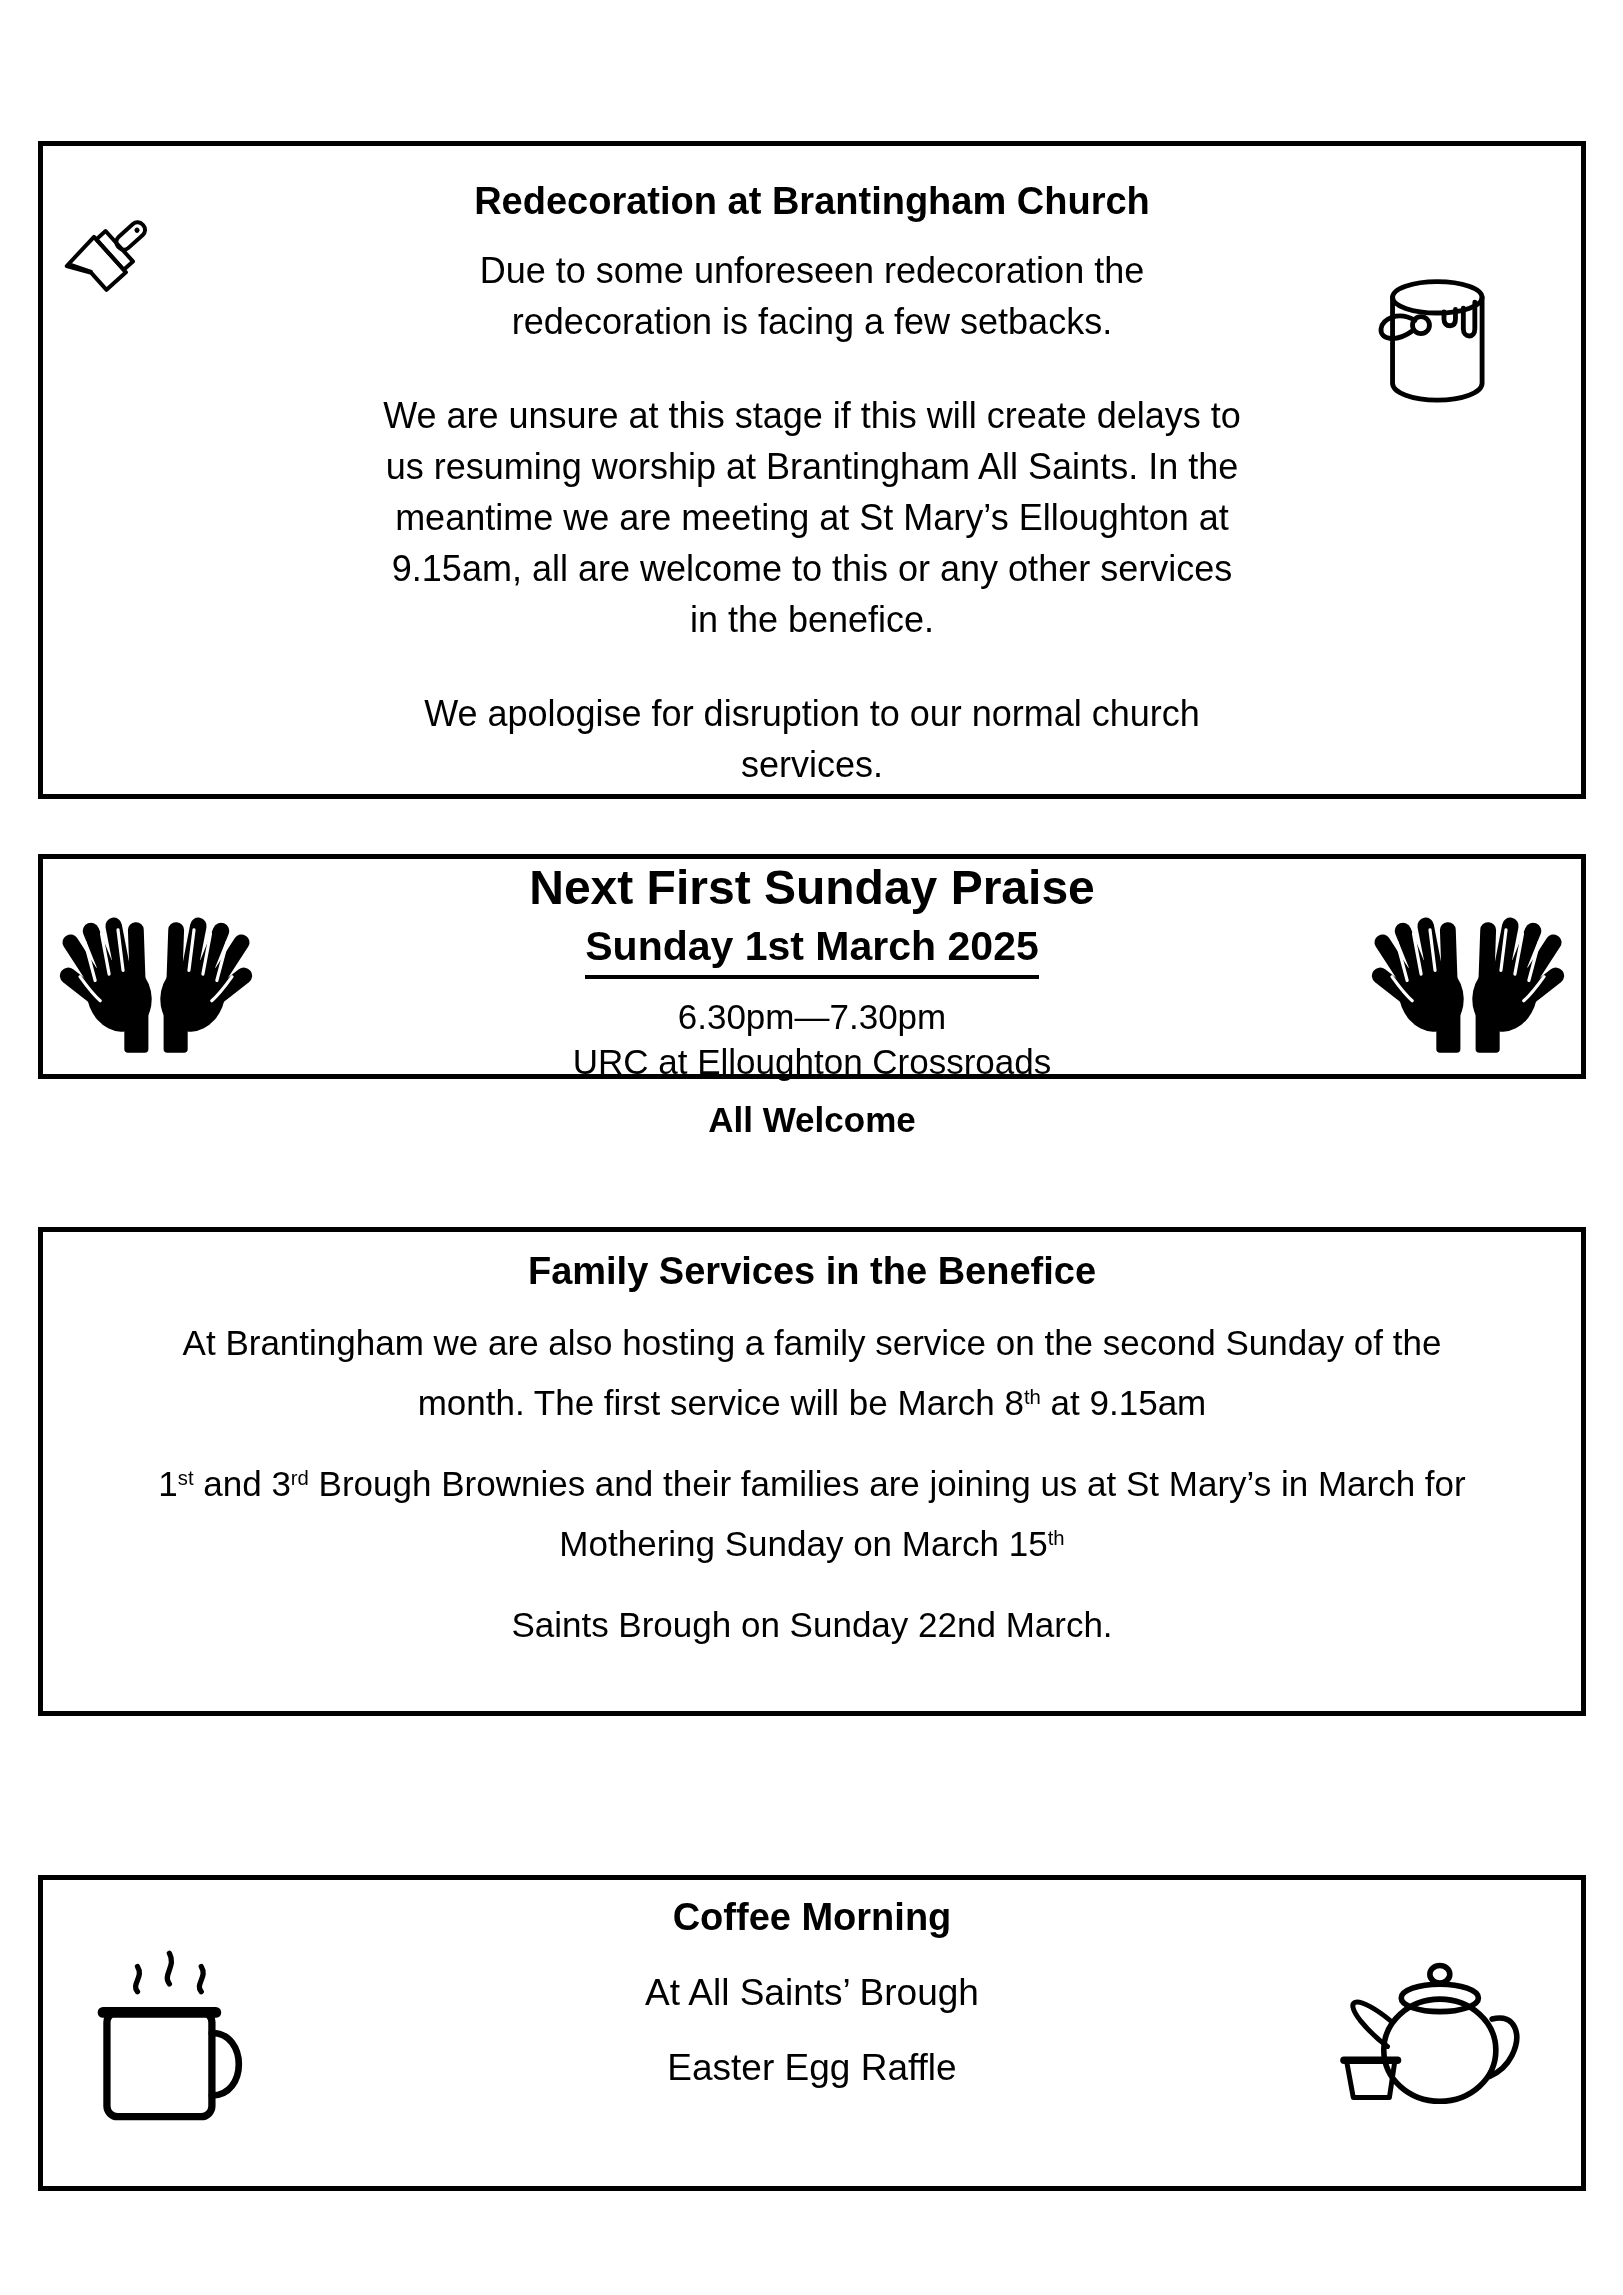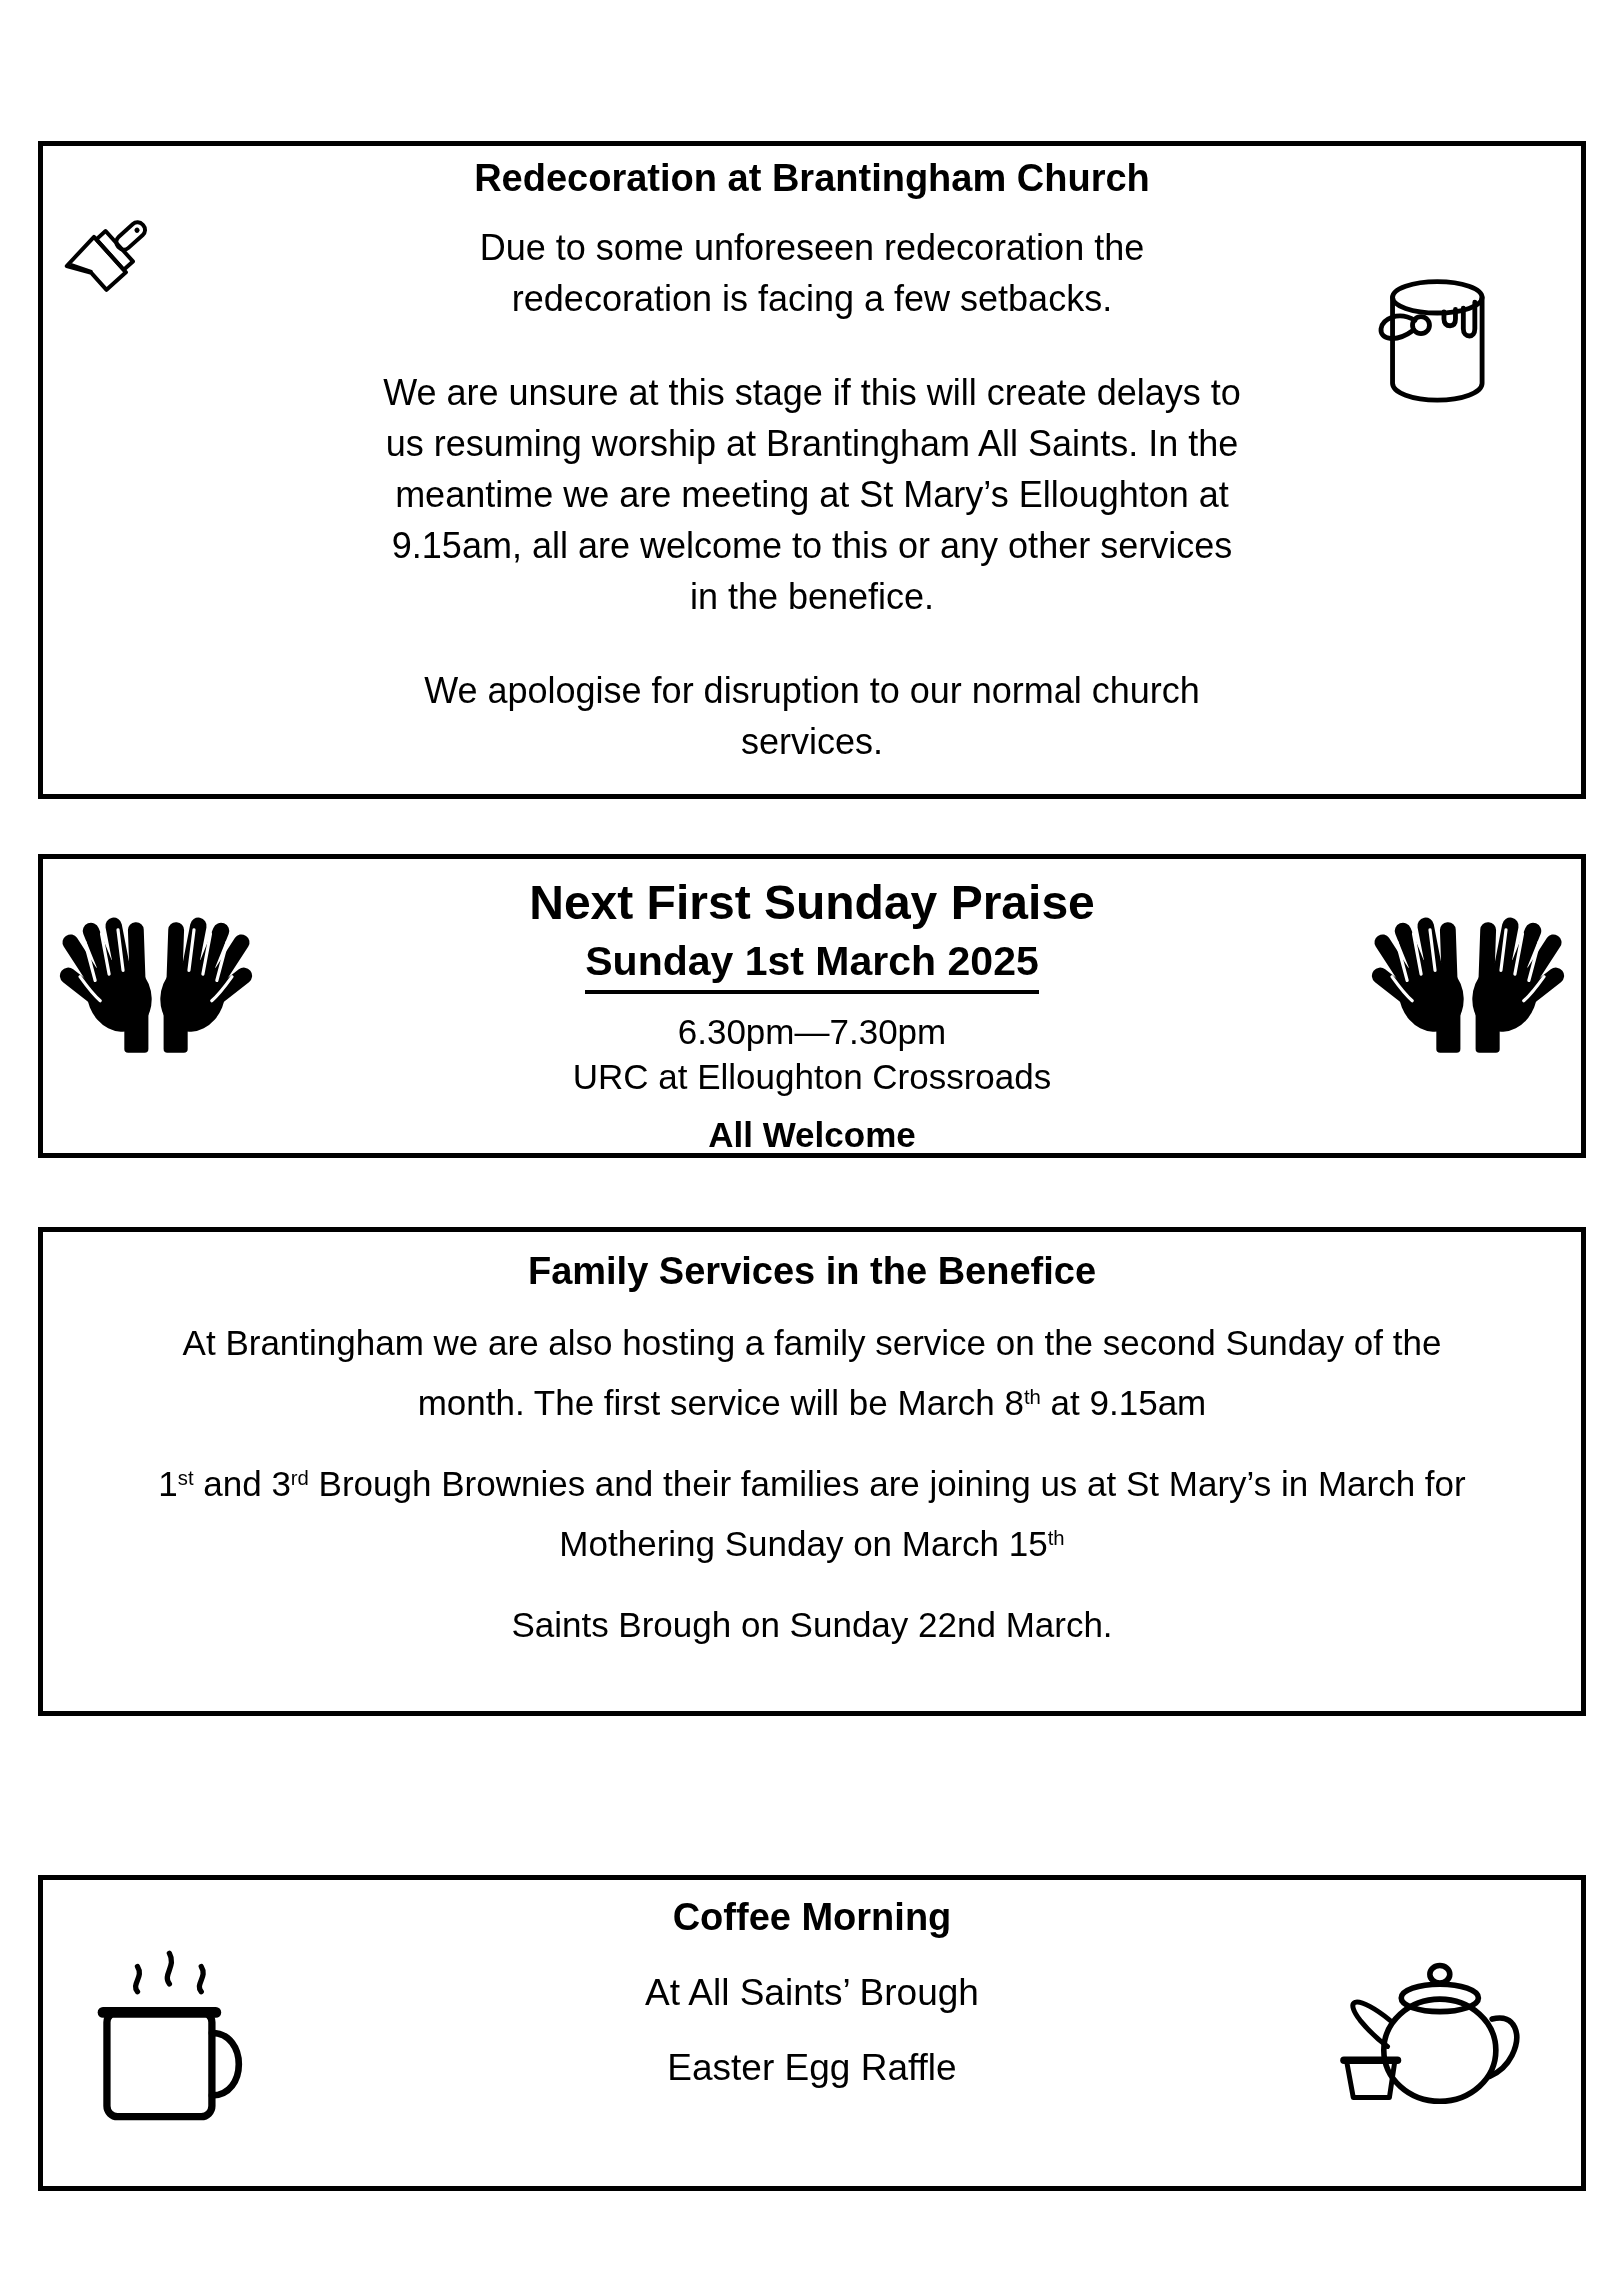--- a/index.html
+++ b/index.html
@@ -20,28 +20,28 @@
     background: #ffffff;
     box-sizing: border-box;
     display: flex;
     flex-direction: column;
     align-items: center;
     text-align: center;
   }
   .box .icon { position: absolute; }
 
   
-  .box-redecoration { top: 141px; height: 658px; padding-top: 10px; }
+  .box-redecoration { top: 141px; height: 658px; padding-top: 33px; }
   .box-redecoration .notice-title { font-size: 38px; font-weight: bold; line-height: 44px; margin: 0; }
   .box-redecoration .para { margin: 0; margin-top: 43px; font-size: 36px; line-height: 51px; }
   .box-redecoration .para.first { margin-top: 22px; }
   .line { display: block; white-space: nowrap; }
 
   
-  .box-praise { top: 854px; height: 304px; padding-top: 18px; }
+  .box-praise { top: 854px; height: 225px; padding-top: 3px; }
   .praise-title { font-size: 48px; font-weight: bold; line-height: 52px; margin: 0; white-space: nowrap; }
   .praise-date-row { margin-top: 9.2px; line-height: 46px; }
   .praise-date {
     display: inline-block;
     font-size: 41px; font-weight: bold;
     border-bottom: 4.6px solid #000;
     padding-bottom: 5.9px;
     white-space: nowrap;
   }
   .praise-time  { margin: 17px 0 0 0; font-size: 35px; line-height: 41px; white-space: nowrap; }

